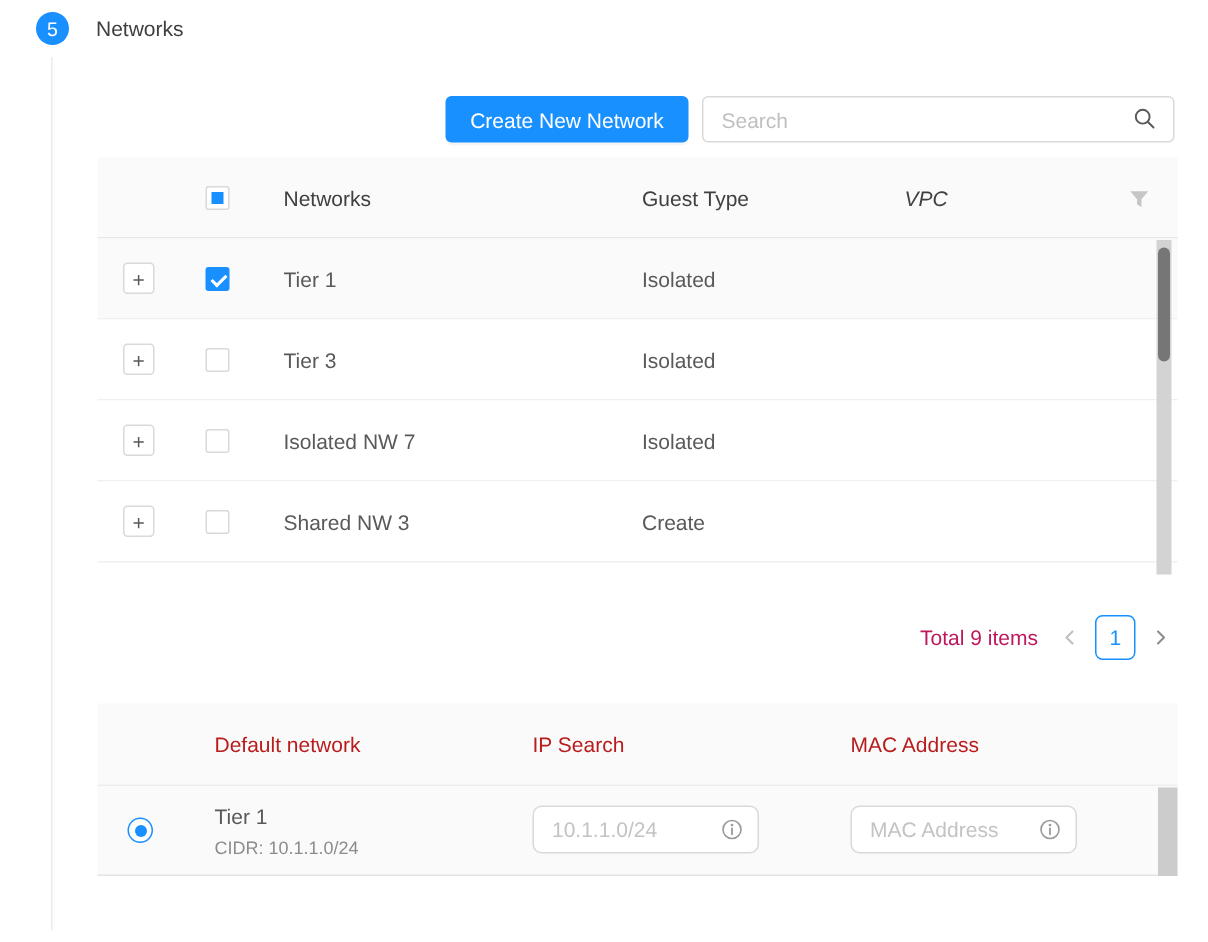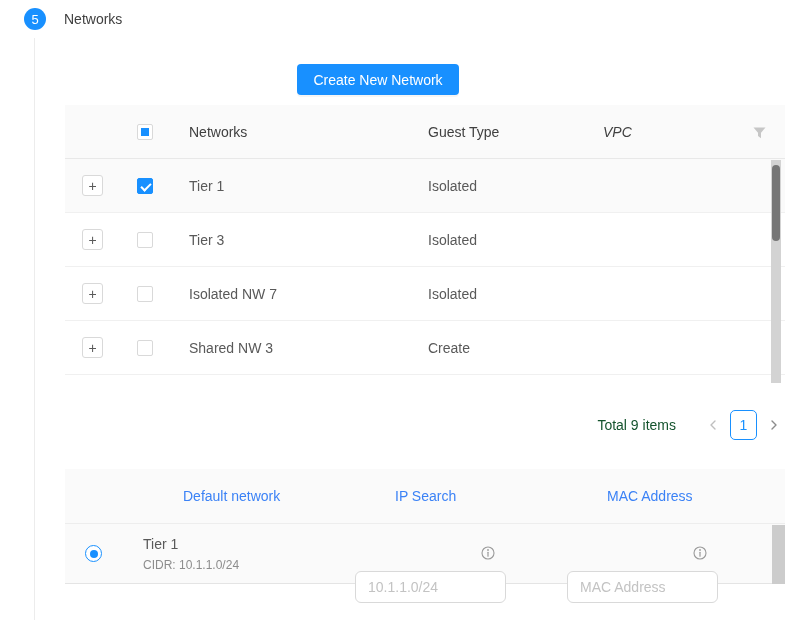--- a/index.html
+++ b/index.html
@@ -53,58 +53,67 @@
   .filter-icon { position:absolute; left:688px; top:21px; cursor:pointer; }
 
   
   .sb1-track { position:absolute; left:771px; top:160px; width:10px; height:223px; background:#d3d3d3; }
   .sb1-thumb { position:absolute; left:772px; top:165px; width:8px; height:76px; border-radius:4px; background:#767676; }
   .sb2-track { position:absolute; left:772px; top:525px; width:13px; height:59px; background:#cccccc; }
 
   
   .pagination { position:absolute; left:65px; top:410px; width:718px; height:30px;
                 display:flex; justify-content:flex-end; align-items:center; gap:8px; }
-  .pg-total { color:#14532d; margin-right:20px; }
+  .pg-total { color:#be185d; margin-right:4px; }
   .pg-arrow { width:18px; height:30px; display:flex; align-items:center; justify-content:center; cursor:pointer; background:none; border:none; }
   .pg-current { width:27px; height:30px; border:1px solid #1890ff; border-radius:5px; color:#1890ff;
                 display:flex; align-items:center; justify-content:center; background:#fff; cursor:pointer; font-family:inherit; font-size:14px; }
   .pg-size { height:30px; border:1px solid #d9d9d9; border-radius:4px; background:#fff; color:#595959;
              display:flex; align-items:center; gap:10px; padding:0 10px 0 11px; cursor:pointer; }
 
   
   .table2 { position:absolute; left:65px; top:469px; width:720px; }
   .t2-header { position:relative; height:55px; background:#fafafa; border-bottom:1px solid #ededed; }
-  .t2-header .col-label { position:absolute; top:50%; transform:translateY(-50%); color:#3b82f6;margin-left:40px; }
+  .t2-header .col-label { position:absolute; top:50%; transform:translateY(-50%); color:#b91c1c; }
   .t2-col1 { left:78px; }
   .t2-col2 { left:290px; }
   .t2-col3 { left:502px; }
   .t2-row { position:relative; height:60px; background:#fafafa; border-bottom:1px solid #e4e4e4; }
   .t2-radio { position:absolute; left:20px; top:21px; }
   .t2-name { position:absolute; left:78px; top:12px; color:#595959; }
   .t2-cidr { position:absolute; left:78px; top:34px; font-size:12px; color:#8c8c8c;text-align:center; }
   .input-wrap { position:absolute; top:13px; width:151px; height:32px; }
   .input-wrap.ip { left:290px; }
   .input-wrap.mac { left:502px; }
   .cell-input { width:100%; height:100%; border:1px solid #d9d9d9; border-radius:6px; background:#fff;
-                padding:0 32px 0 12px; font-size:14px; font-family:inherit; color:#595959; outline:none;margin-top:34px; }
+                padding:0 32px 0 12px; font-size:14px; font-family:inherit; color:#595959; outline:none; }
   .cell-input::placeholder { color:#c3c3c3; }
   .info-icon { position:absolute; right:11px; top:9px; cursor:pointer; }
 </style>
 </head>
 <body>
 
 <div class="page">
 
   <div class="step-item">
     <span class="step-circle">5</span>
     <span class="step-title">Networks</span>
   </div>
   <div class="step-connector"></div>
 
   <button class="create-btn">Create New Network</button>
+  <div class="search-wrap">
+    <input class="search-input" type="text" placeholder="Search" style="">
+    <span class="search-icon">
+      <svg width="16" height="16" viewBox="0 0 16 16">
+          <circle cx="6.8" cy="6.8" r="4.6" fill="none" stroke="#595959" stroke-width="1.3"></circle>
+          <line x1="10.3" y1="10.3" x2="14" y2="14" stroke="#595959" stroke-width="1.3" stroke-linecap="round"></line>
+        </svg>
+    </span>
+  </div>
 
   <div class="table1">
     <div class="t1-header">
       <span class="cb indeterminate col-cb" style="position:absolute;"></span>
       <span class="col-label col-name">Networks</span>
       <span class="col-label col-guest">Guest Type</span>
       <span class="col-label col-vpc">VPC</span>
       <span class="filter-icon">
         <svg width="13" height="12" viewBox="0 0 13 12">
             <path d="M0.5 0.5 H12.5 L8 5.8 V11.2 L5 9.1 V5.8 Z" fill="#c6c6c6"></path>

